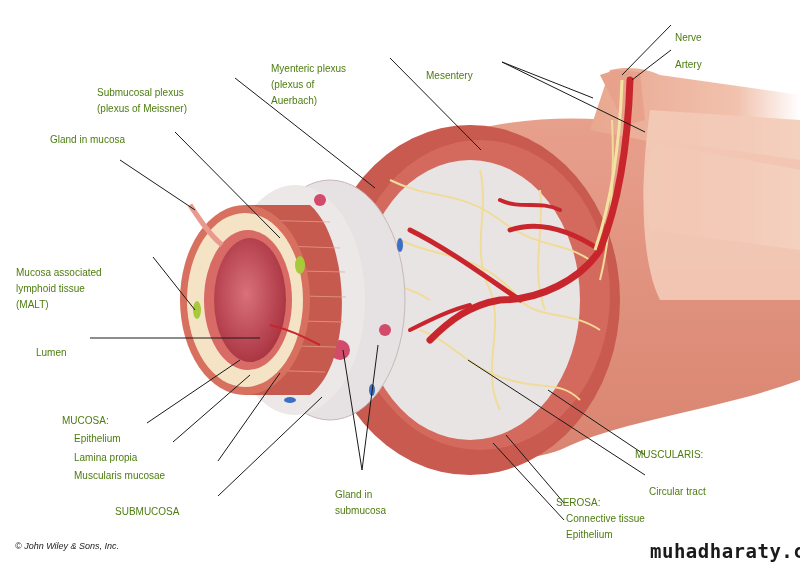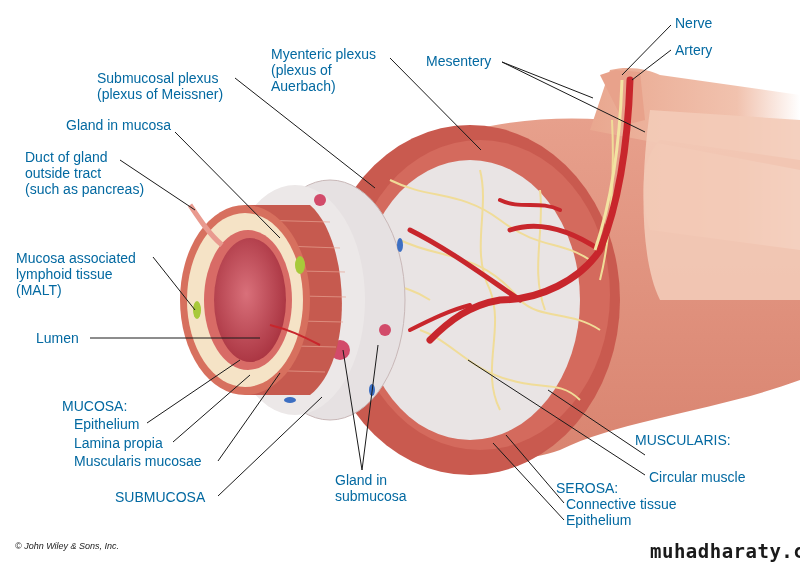--- a/index.html
+++ b/index.html
@@ -1,18 +1,18 @@
 <!DOCTYPE html>
 <html><head>
 <meta charset="utf-8">
 <style>
   html,body{margin:0;padding:0;background:#ffffff;}
   body{width:800px;height:565px;position:relative;overflow:hidden;font-family:"Liberation Sans",sans-serif;color:#1a1a1a;}
   #stage{position:absolute;left:0;top:0;width:800px;height:565px;}
-  .lbl{position:absolute;font-size:14px;line-height:16px;white-space:pre;color:#0369a1;}
+  .lbl{position:absolute;font-size:10px;line-height:16px;white-space:pre;color:#4d7c0f;margin-top:15px;}
   .copy{position:absolute;font-size:9px;color:#222;font-style:italic;}
   .wm{position:absolute;font-family:"DejaVu Sans Mono",monospace;font-weight:bold;font-size:19px;color:#1a1a1a;letter-spacing:0.5px;}
   svg{position:absolute;left:0;top:0;}
 </style>
 </head>
 <body>
 
 <div id="stage">
 <svg width="800" height="565" viewBox="0 0 800 565">
   <defs>
@@ -123,36 +123,33 @@
 </svg>
 
 <div class="lbl" style="left:675px;top:15px">Nerve</div>
 <div class="lbl" style="left:675px;top:42px">Artery</div>
 <div class="lbl" style="left:426px;top:53px">Mesentery</div>
 <div class="lbl" style="left:271px;top:46px">Myenteric plexus
 (plexus of
 Auerbach)</div>
 <div class="lbl" style="left:97px;top:70px">Submucosal plexus
 (plexus of Meissner)</div>
-<div class="lbl" style="left:66px;top:117px">Gland in mucosa</div>
-<div class="lbl" style="left:25px;top:149px">Duct of gland
-outside tract
-(such as pancreas)</div>
+<div class="lbl" style="left:50px;top:117px">Gland in mucosa</div>
 <div class="lbl" style="left:16px;top:250px">Mucosa associated
 lymphoid tissue
 (MALT)</div>
 <div class="lbl" style="left:36px;top:330px">Lumen</div>
 <div class="lbl" style="left:62px;top:398px">MUCOSA:</div>
 <div class="lbl" style="left:74px;top:416px">Epithelium</div>
 <div class="lbl" style="left:74px;top:435px">Lamina propia</div>
 <div class="lbl" style="left:74px;top:453px">Muscularis mucosae</div>
 <div class="lbl" style="left:115px;top:489px">SUBMUCOSA</div>
 <div class="lbl" style="left:335px;top:472px">Gland in
 submucosa</div>
 <div class="lbl" style="left:635px;top:432px">MUSCULARIS:</div>
-<div class="lbl" style="left:649px;top:469px">Circular muscle</div>
+<div class="lbl" style="left:649px;top:469px">Circular tract</div>
 <div class="lbl" style="left:556px;top:480px">SEROSA:</div>
 <div class="lbl" style="left:566px;top:496px">Connective tissue</div>
 <div class="lbl" style="left:566px;top:512px">Epithelium</div>
 
 <div class="copy" style="left:15px;top:541px">© John Wiley &amp; Sons, Inc.</div>
 <div class="wm" style="left:650px;top:540px">muhadharaty.com</div>
 </div>
 
 </body></html>

